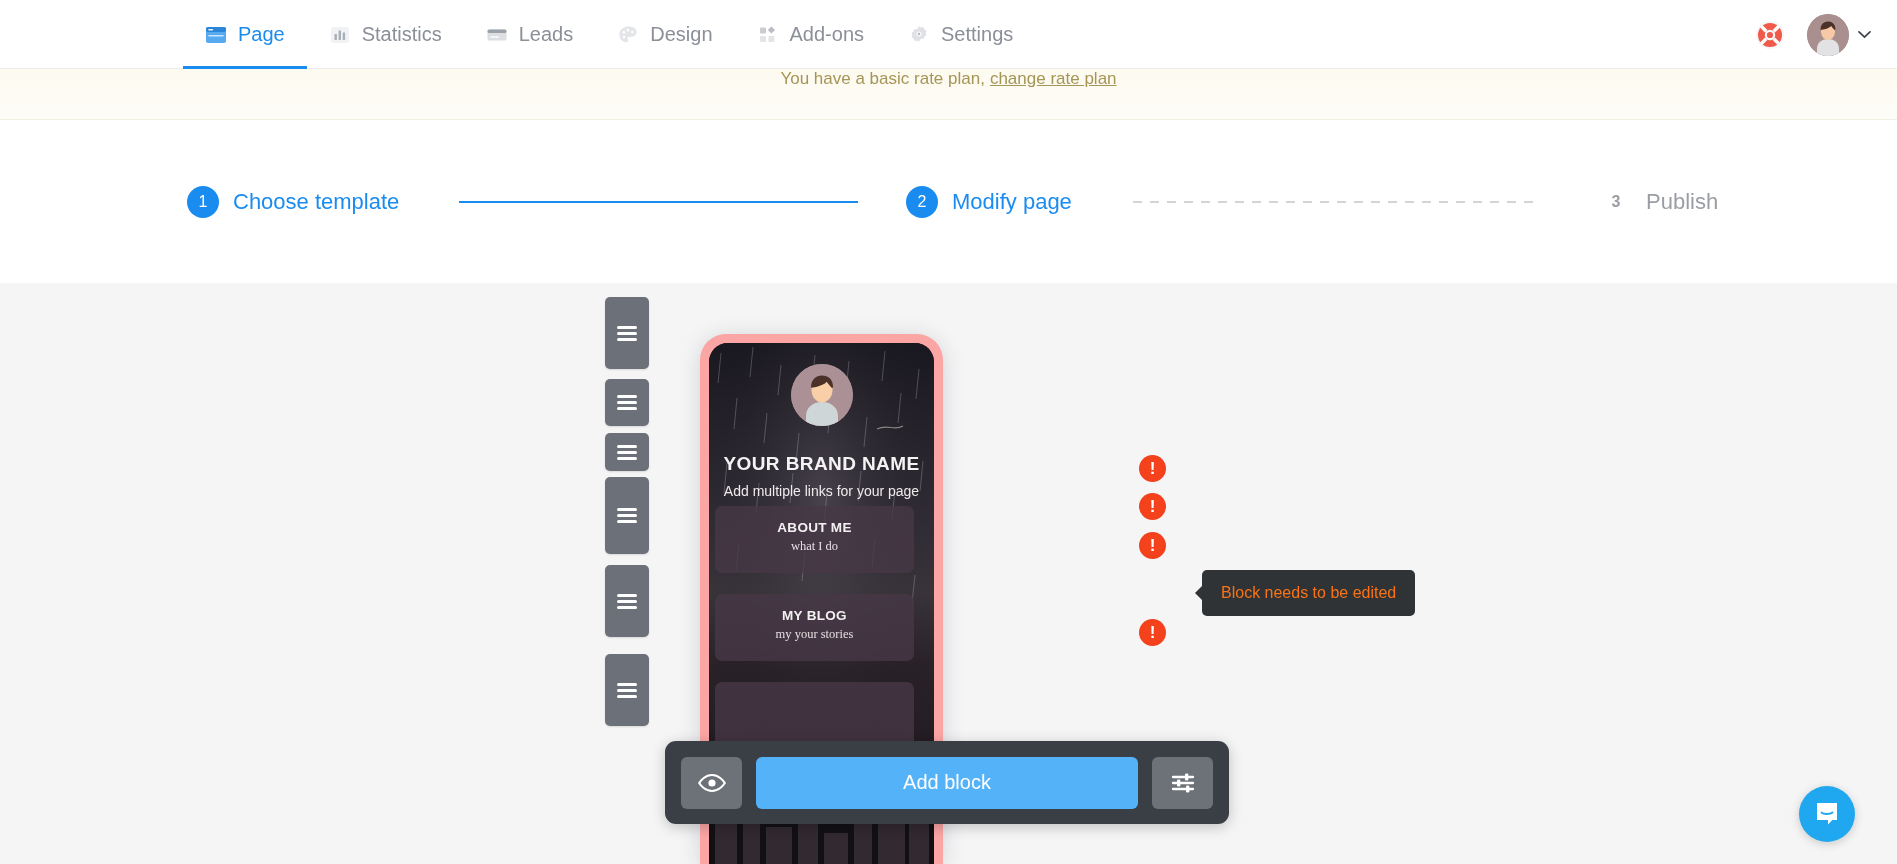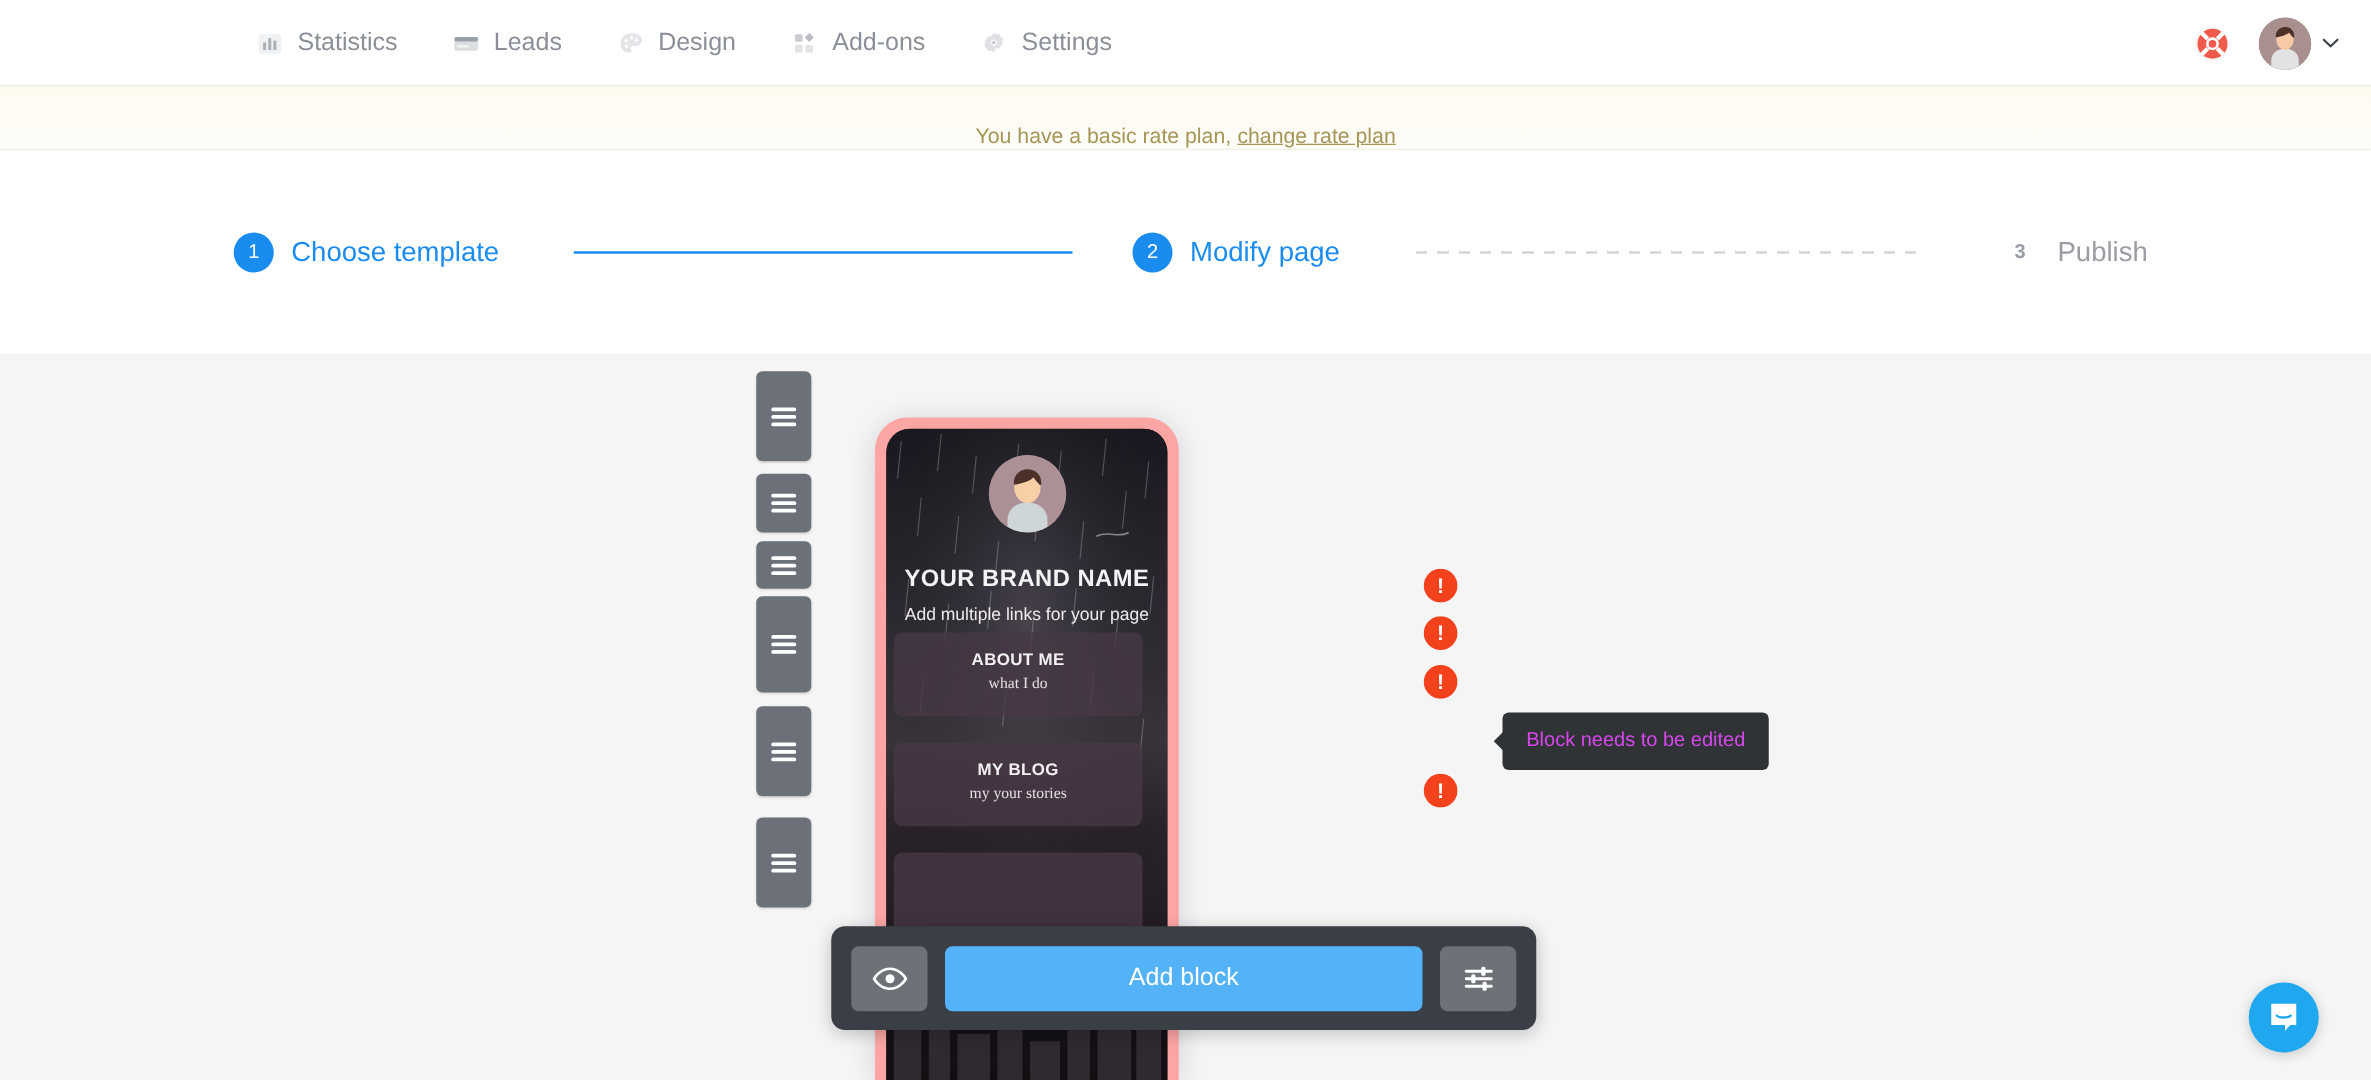--- a/index.html
+++ b/index.html
@@ -48,21 +48,21 @@
     width: 42px; height: 42px; border-radius: 50%;
     overflow: hidden; position: relative; background: #a18e90;
   }
   .chev { width: 13px; height: 9px; }
 
   
   .banner {
     position: absolute; left: 0; top: 69px;
     width: 1897px; height: 51px;
     background: linear-gradient(180deg,#fdfaf0 0%,#fdfbf3 55%,#fdfdf9 100%);
-    display: flex; align-items: flex-end; justify-content: center;
+    display: flex; align-items: flex-start; justify-content: center;
     color: #a59556; font-size: 17px;
     border-bottom: 1px solid #f3efe3;
     z-index: 30;
   }
   .banner a {
     color: #a59556; text-decoration: underline; margin-left: 5px; cursor: pointer;
   }
 
   
   .stepper {
@@ -166,21 +166,21 @@
     border: 3px solid rgba(244,66,29,.38);
     display: flex; align-items: center; justify-content: center;
     color: #fff; font-size: 17px; font-weight: bold; line-height: 1;
     cursor: pointer; z-index: 20;
     font-family: "Liberation Sans", sans-serif;
   }
 
   
   .tooltip {
     position: absolute; left: 1202px; top: 570px;
-    background: #2f3336; color: #d946ef;
+    background: #2f3336; color: #f97316;
     border-radius: 5px; padding: 14px 19px;
     font-size: 16px; white-space: nowrap; z-index: 25;
   }
   .tooltip::before {
     content: ""; position: absolute; left: -7px; top: 50%;
     transform: translateY(-50%);
     border-top: 8px solid transparent; border-bottom: 8px solid transparent;
     border-right: 8px solid #2f3336;
   }
 
@@ -214,20 +214,29 @@
     box-shadow: 0 2px 10px rgba(0,0,0,.18);
   }
 </style>
 </head>
 <body>
 
 <div class="topbar">
 
   <div class="nav-tabs">
 
+    <div class="nav-tab active">
+      <svg class="nav-ico" viewBox="0 0 22 22">
+        <rect x="1" y="3" width="20" height="16" rx="2" fill="#57a9f0"></rect>
+        <rect x="1" y="3" width="20" height="5" rx="2" fill="#2b86d9"></rect>
+        <rect x="3.2" y="5" width="5" height="1.6" rx=".8" fill="#eaf4fd"></rect>
+        <rect x="3.2" y="11" width="15.6" height="1.6" rx=".8" fill="#cde4f8"></rect>
+      </svg>
+      <span>Page</span>
+    </div>
 
     <div class="nav-tab">
       <svg class="nav-ico" viewBox="0 0 22 22">
         <rect x="2" y="3" width="18" height="16" rx="2" fill="#f1f2f4"></rect>
         <rect x="5.5" y="10" width="2.4" height="6" fill="#aab0b8"></rect>
         <rect x="9.6" y="6.5" width="2.4" height="9.5" fill="#aab0b8"></rect>
         <rect x="13.7" y="8.5" width="2.4" height="7.5" fill="#aab0b8"></rect>
       </svg>
       <span>Statistics</span>
     </div>

